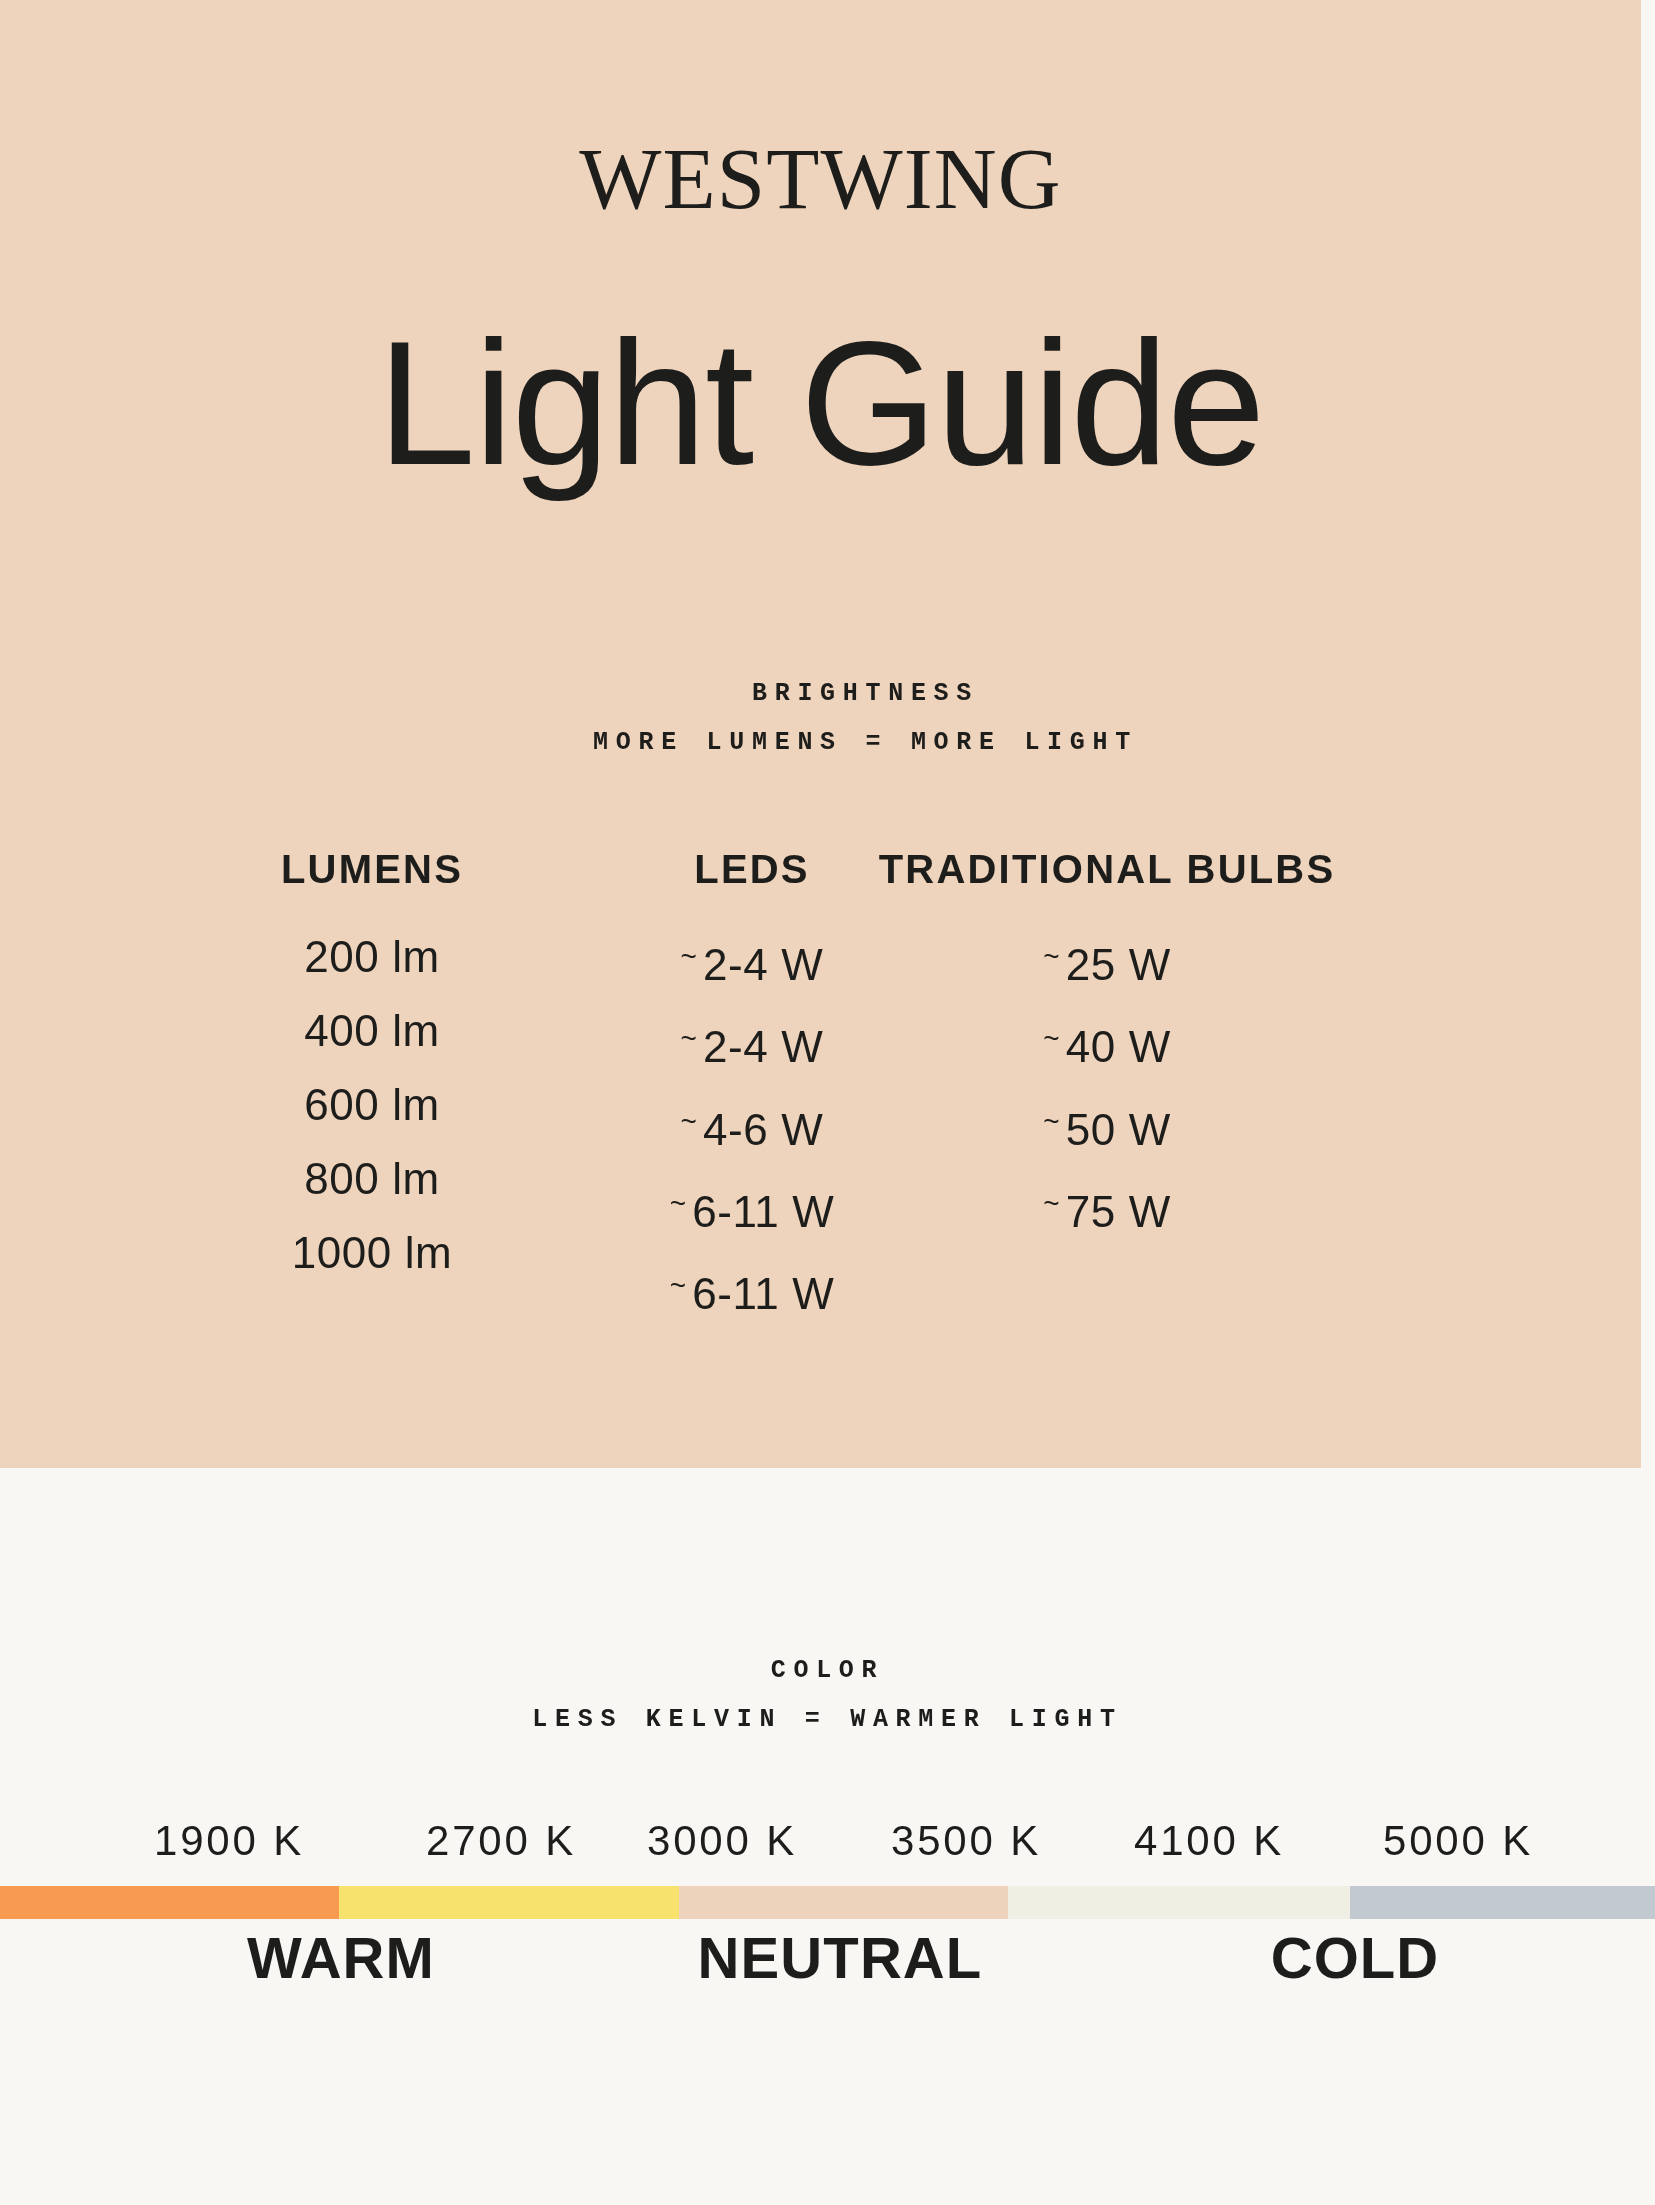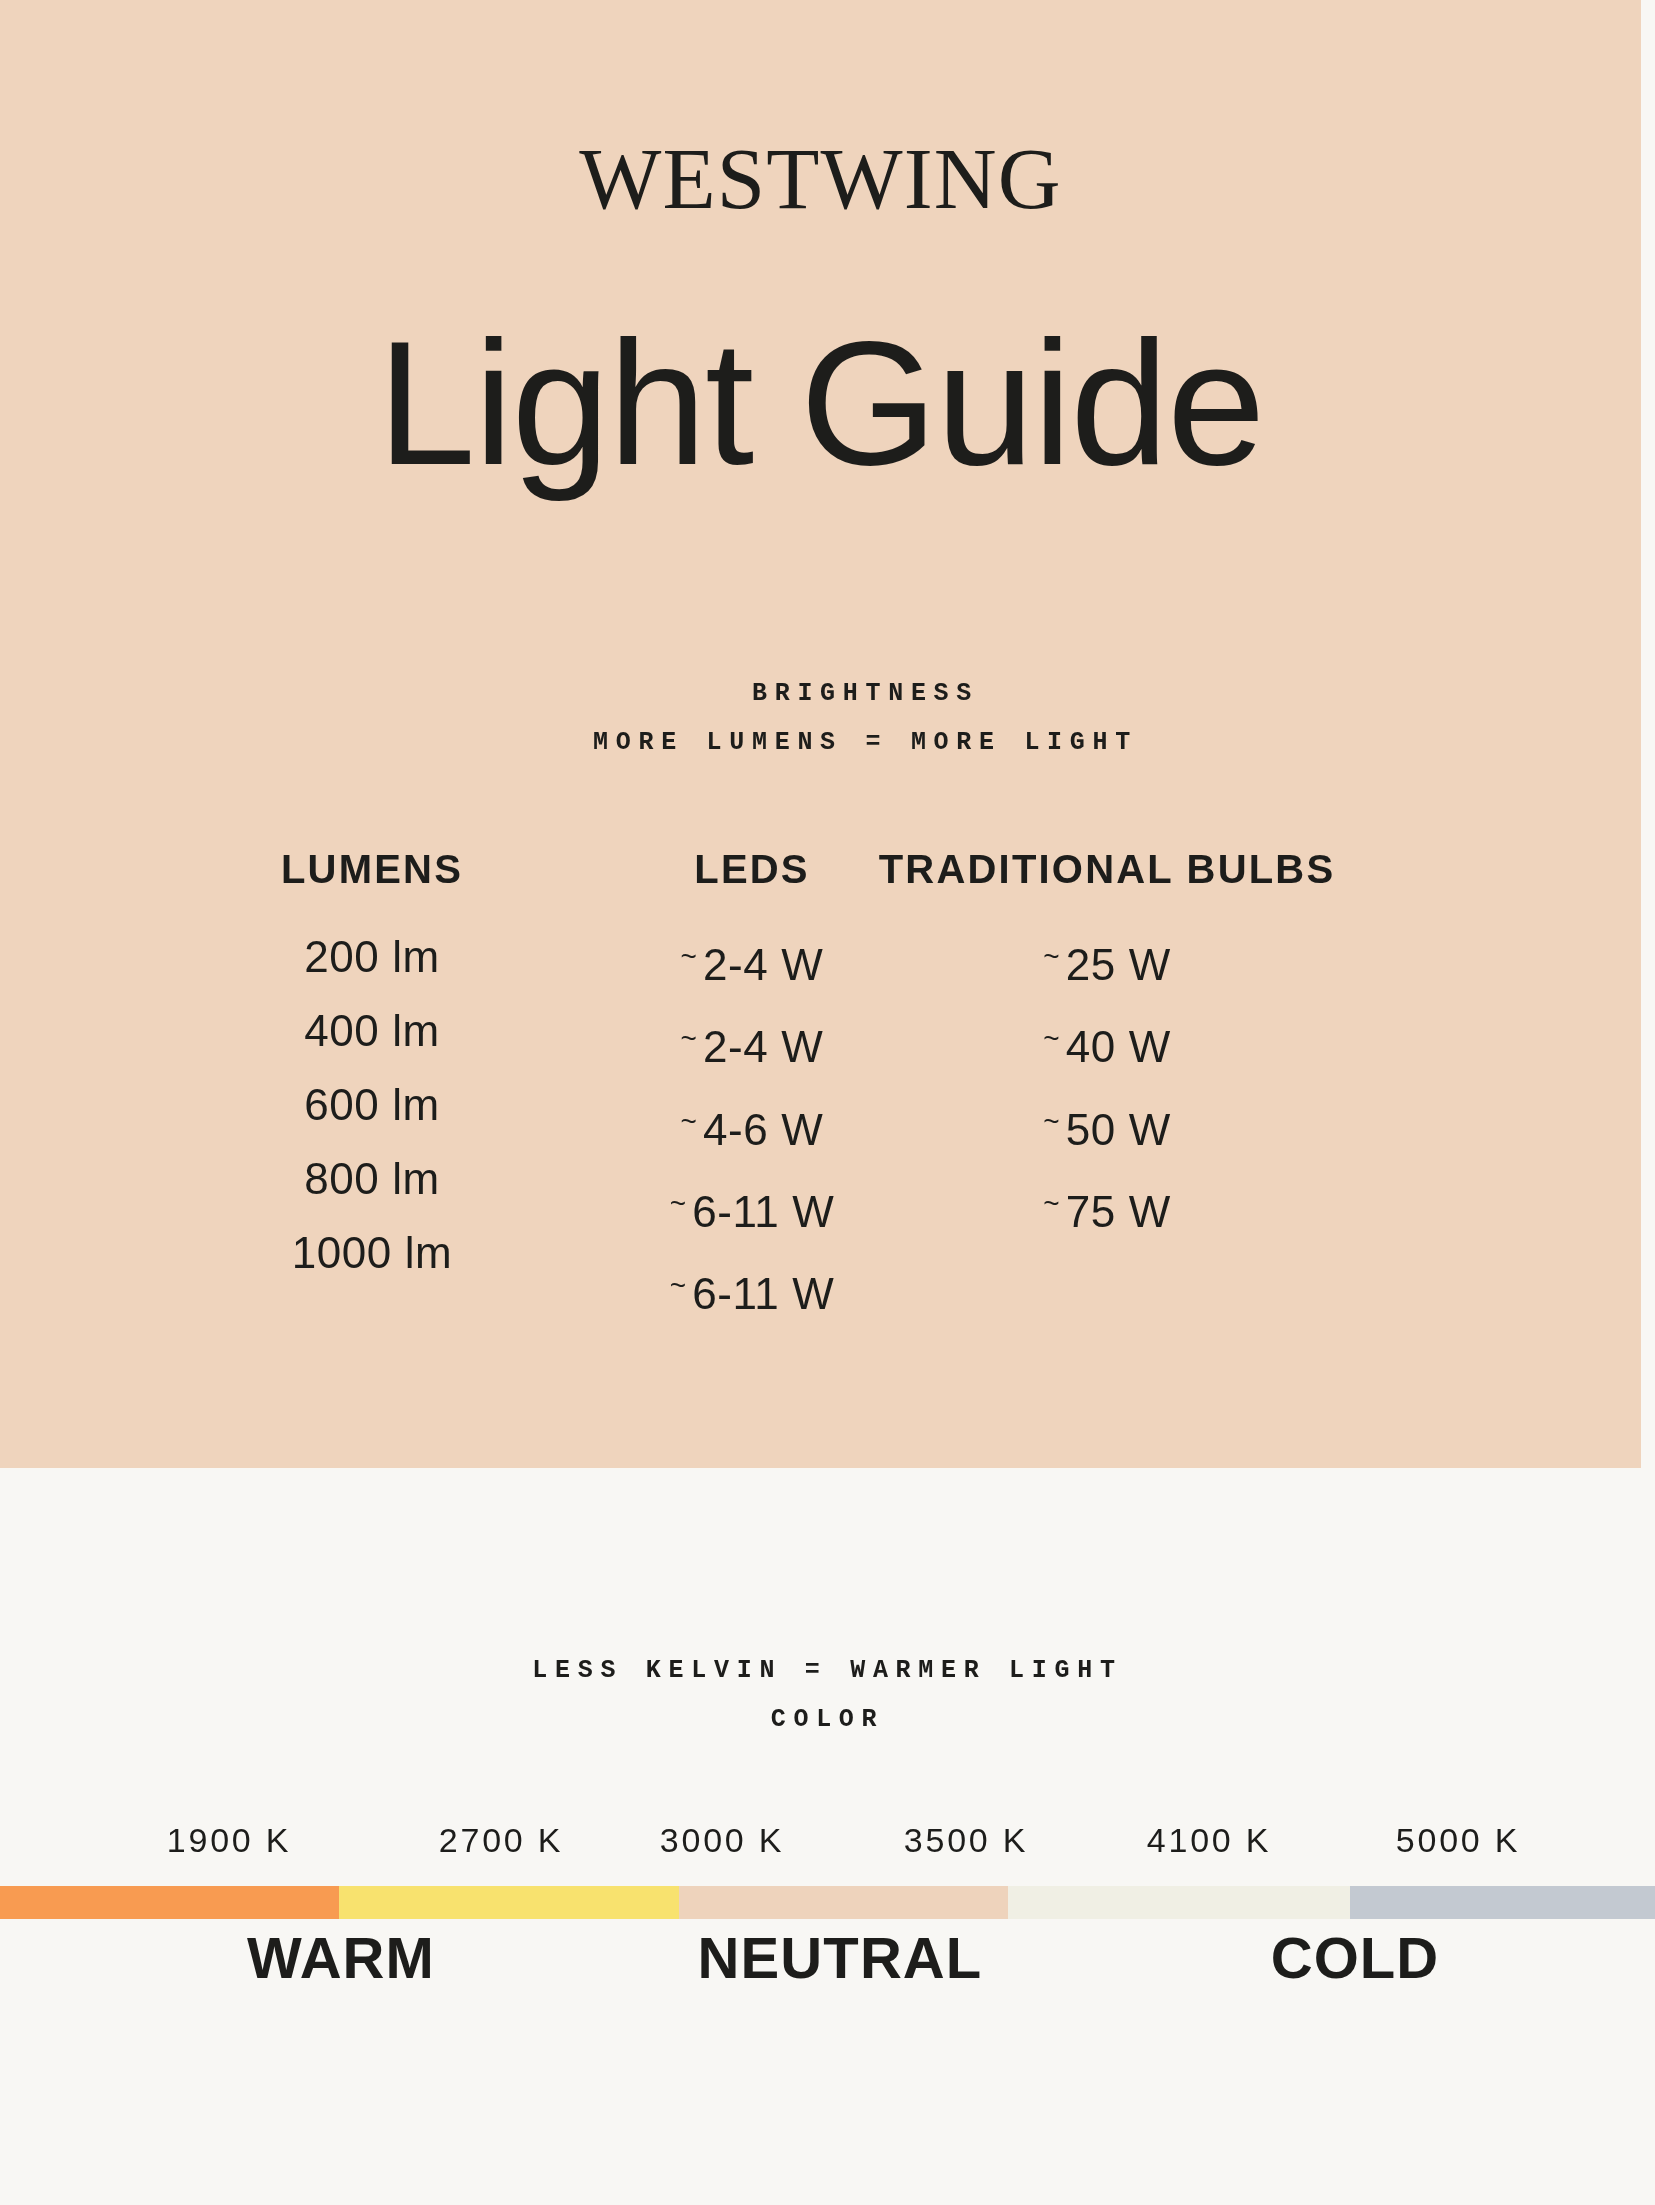--- a/index.html
+++ b/index.html
@@ -67,21 +67,21 @@
   .section-bottom {
     position: absolute; left: 0; top: 1468px;
     width: 1655px; height: 737px;
     background: #f8f7f4;
   }
   .color-block { top: 1646px; }
 
   .kelvin-row { position: absolute; top: 1819px; left: 0; width: 100%; height: 43px; }
   .kelvin-label {
     position: absolute; transform: translateX(-50%);
-    font-size: 34px; line-height: 43px; font-weight: 400;
+    font-size: 42px; line-height: 43px; font-weight: 400;
     letter-spacing: 2.8px; white-space: nowrap;
   }
   .k1 { left: 229px; }
   .k2 { left: 501px; }
   .k3 { left: 722px; }
   .k4 { left: 966px; }
   .k5 { left: 1209px; }
   .k6 { left: 1458px; }
 
   .scale-bar {
@@ -143,22 +143,22 @@
       <div class="cell"><span class="approx">~</span><span>25 W</span></div>
       <div class="cell"><span class="approx">~</span><span>40 W</span></div>
       <div class="cell"><span class="approx">~</span><span>50 W</span></div>
       <div class="cell"><span class="approx">~</span><span>75 W</span></div>
     </div>
   </section>
 
   <section class="section-bottom"></section>
 
   <div class="mono-block color-block">
+    <div>COLOR</div>
     <div>LESS KELVIN = WARMER LIGHT</div>
-    <div>COLOR</div>
   </div>
 
   <div class="kelvin-row">
     <span class="kelvin-label k1">1900 K</span>
     <span class="kelvin-label k2">2700 K</span>
     <span class="kelvin-label k3">3000 K</span>
     <span class="kelvin-label k4">3500 K</span>
     <span class="kelvin-label k5">4100 K</span>
     <span class="kelvin-label k6">5000 K</span>
   </div>

